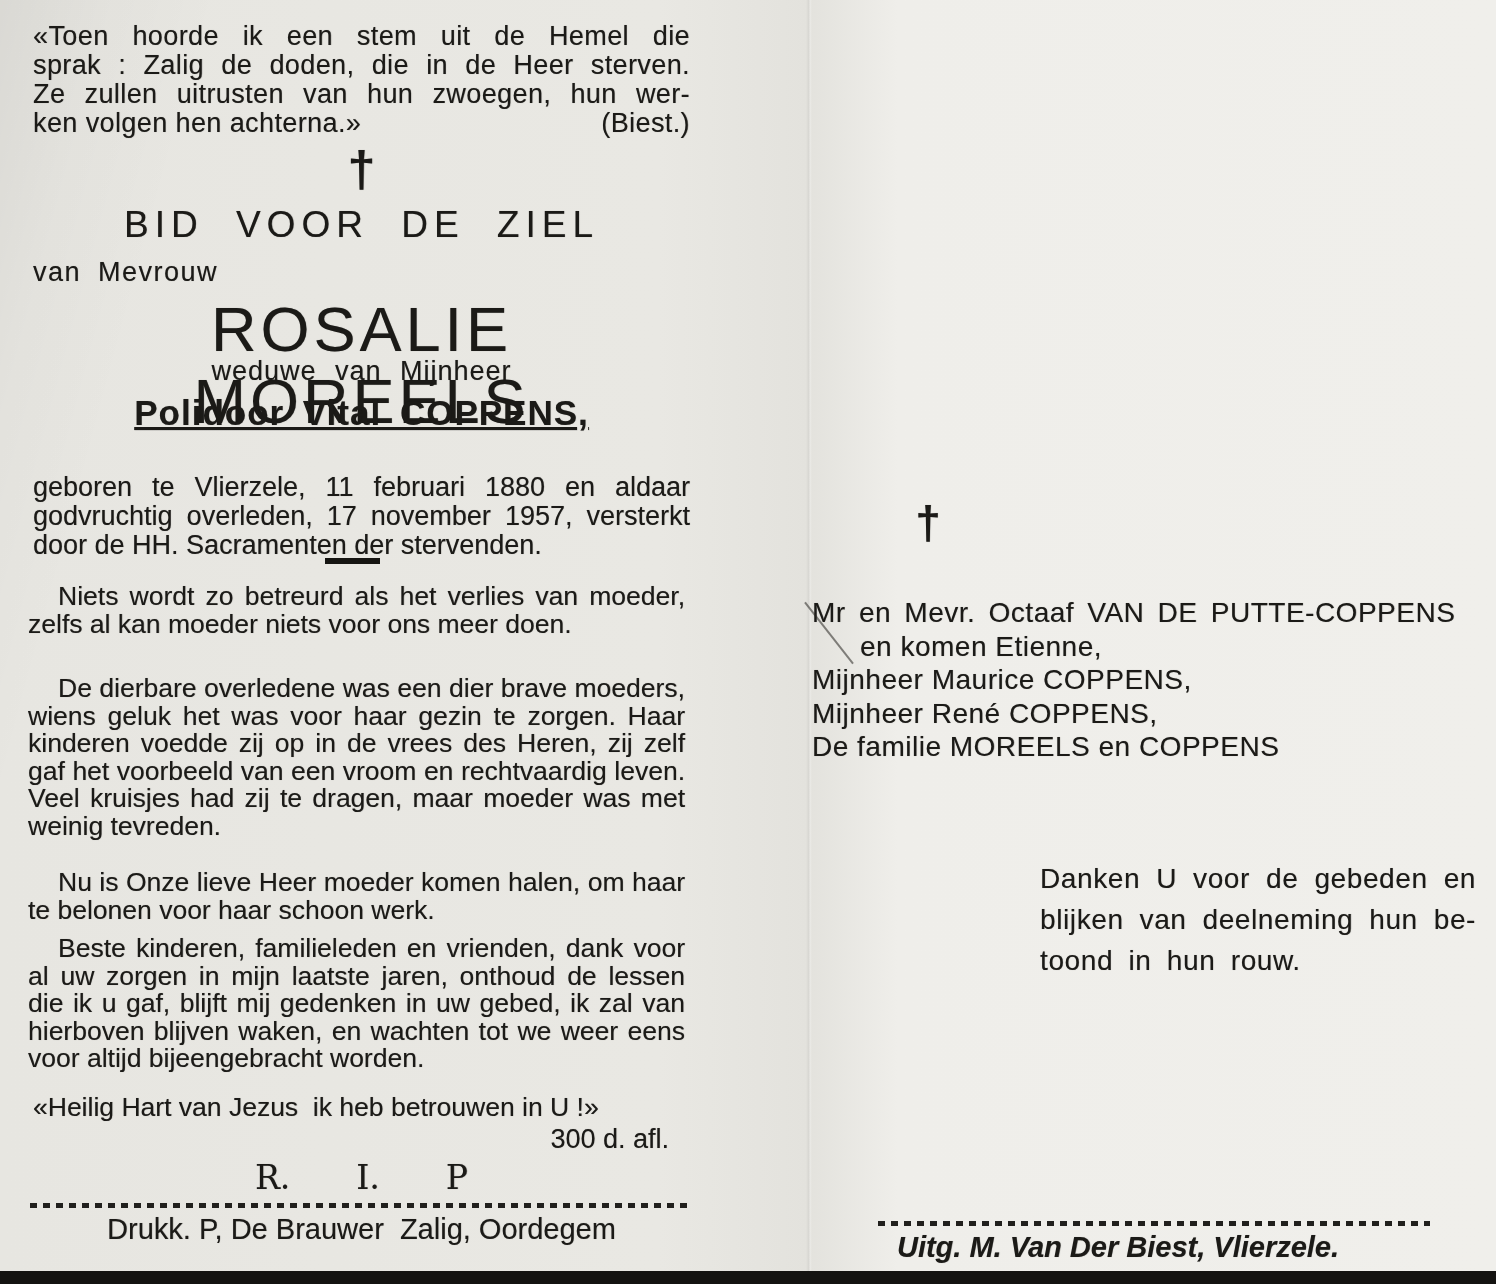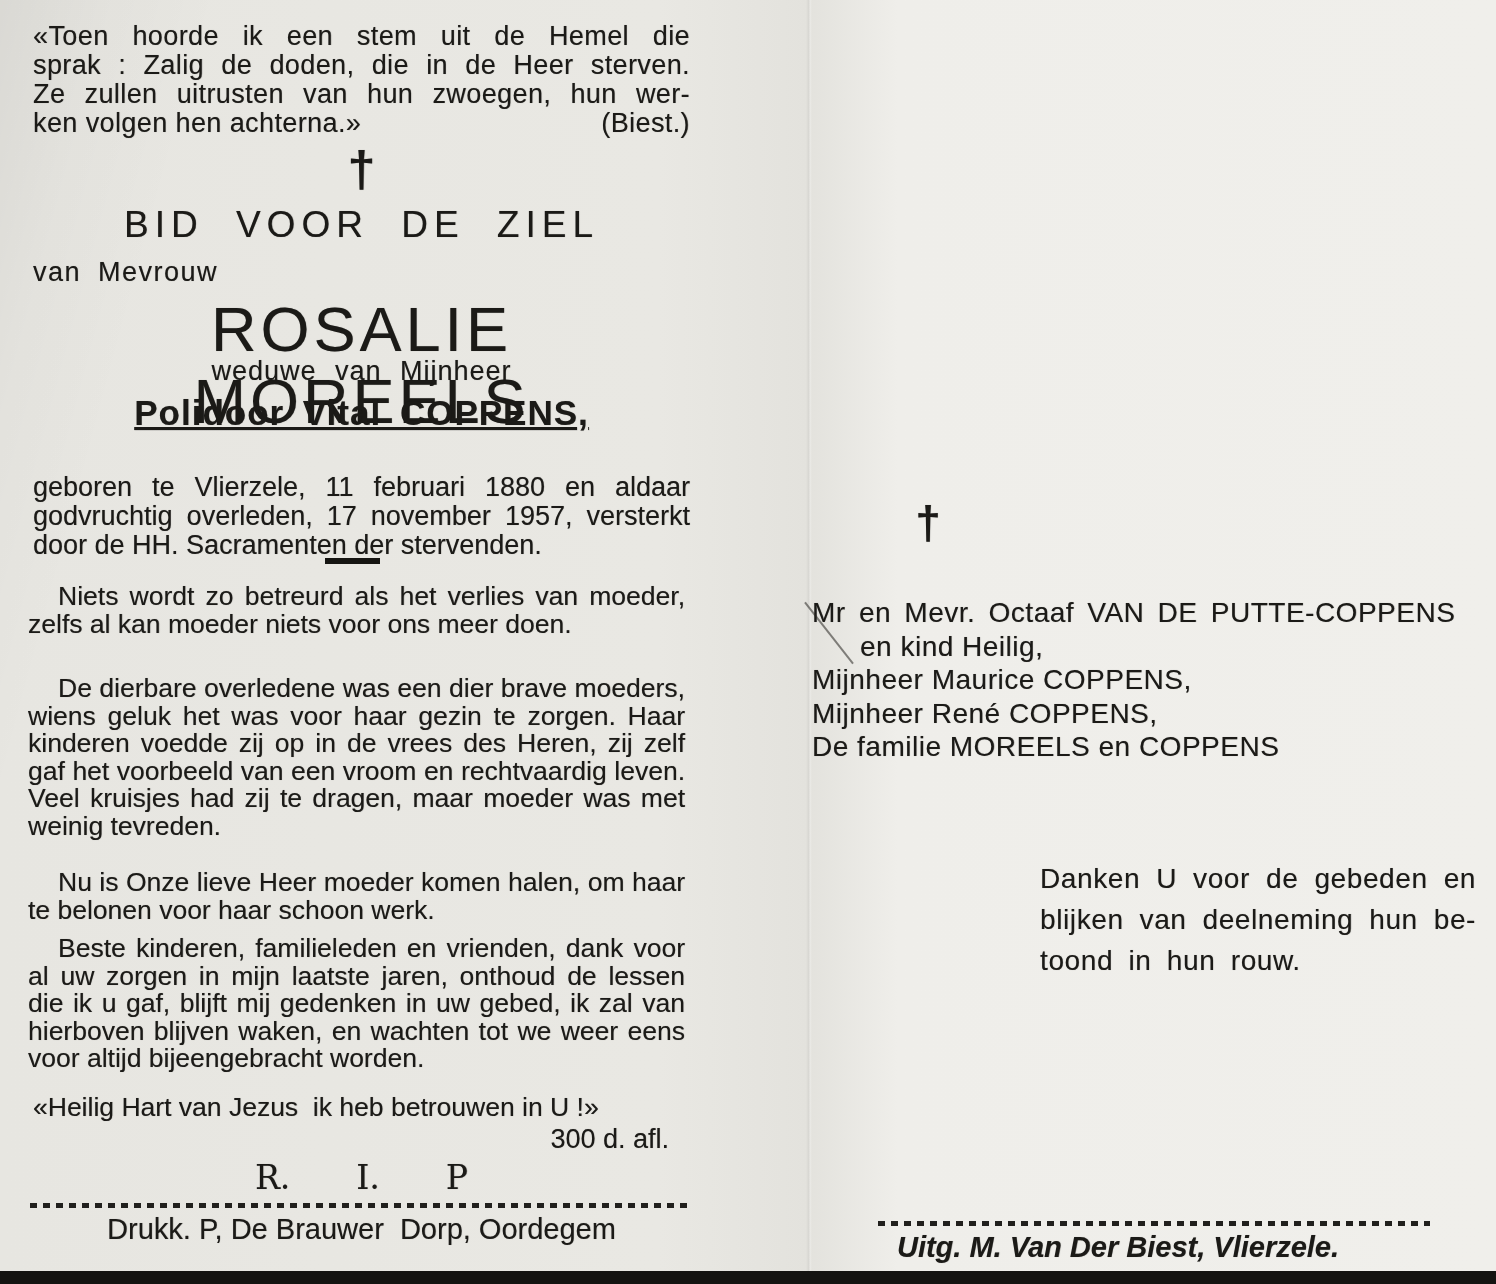--- a/index.html
+++ b/index.html
@@ -103,27 +103,27 @@
   <div class="abs devotion">«Heilig Hart van Jezus  ik heb betrouwen in U !»</div>
   <div class="abs indulgence">300 d. afl.</div>
 
   <div class="abs rip">
     <span>R.</span>
     <span>I.</span>
     <span>P</span>
   </div>
 
   <div class="abs dotted dotted-left"></div>
-  <div class="abs printer">Drukk. P, De Brauwer  Dorp, Oordegem</div>
+  <div class="abs printer">Drukk. P, De Brauwer  Zalig, Oordegem</div>
 
   <div class="abs cross-right">†</div>
 
   <div class="abs mourners">
     <div class="m-first">Mr en Mevr. Octaaf VAN DE PUTTE-COPPENS</div>
-    <div class="m-indent">en kind Heilig,</div>
+    <div class="m-indent">en komen Etienne,</div>
     <div>Mijnheer Maurice COPPENS,</div>
     <div>Mijnheer René COPPENS,</div>
     <div>De familie MOREELS en COPPENS</div>
   </div>
 
   <div class="abs thanks">
     <div class="jline">Danken U voor de gebeden en</div>
     <div class="jline">blijken van deelneming hun be-</div>
     <div>toond in hun rouw.</div>
   </div>

